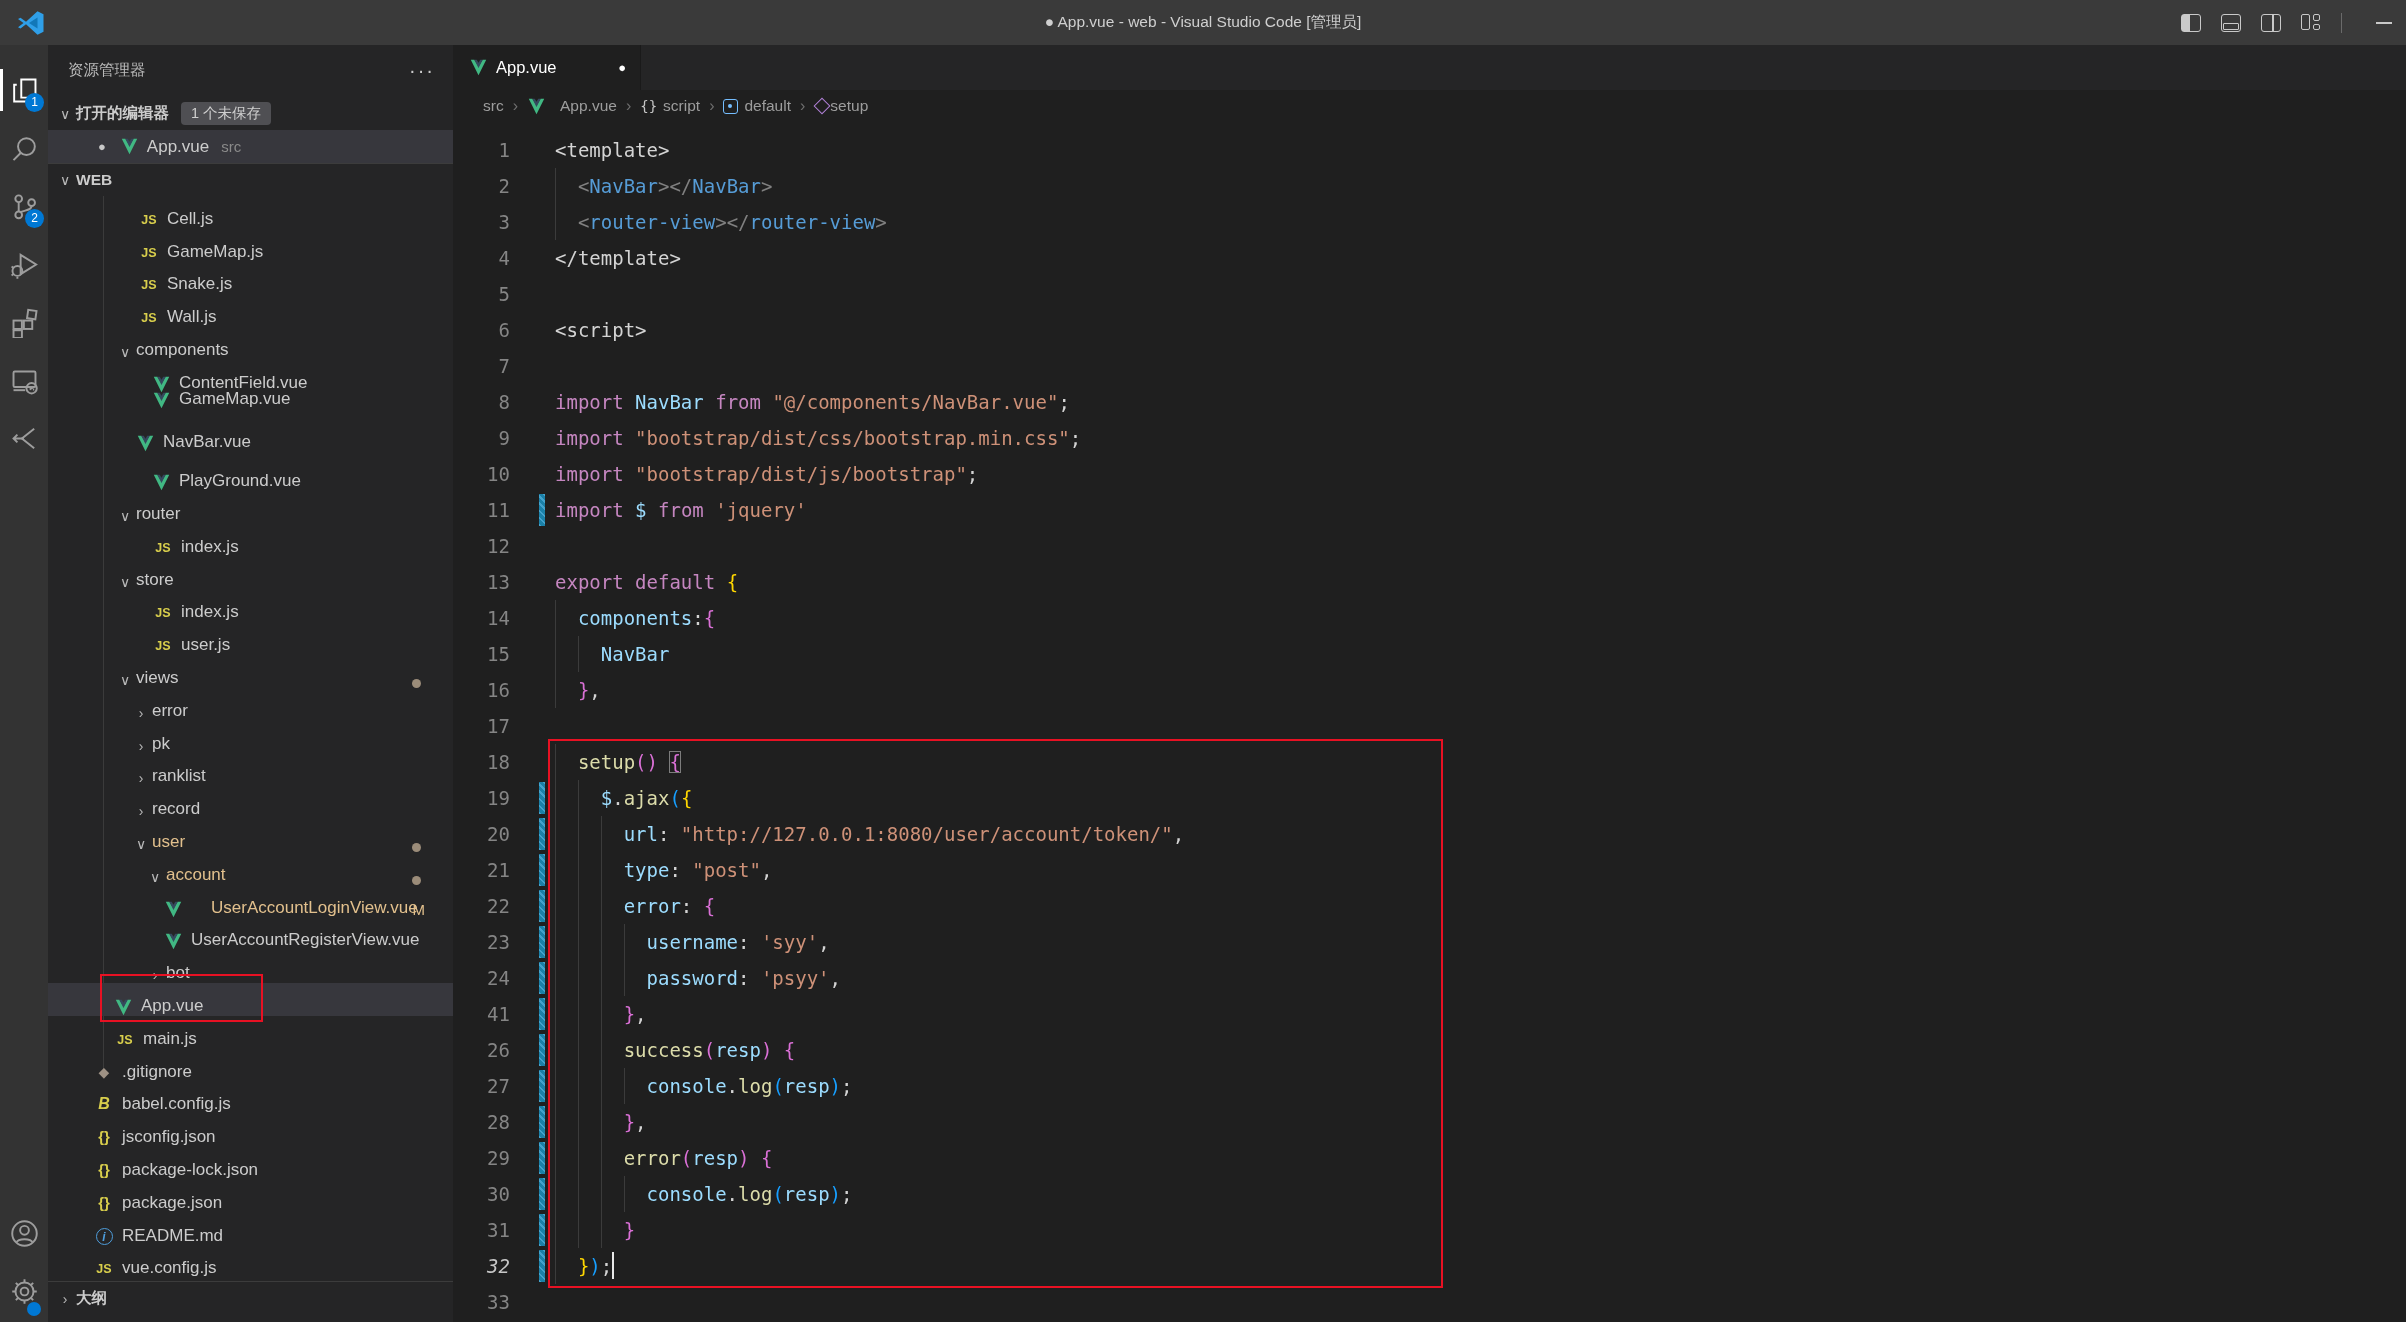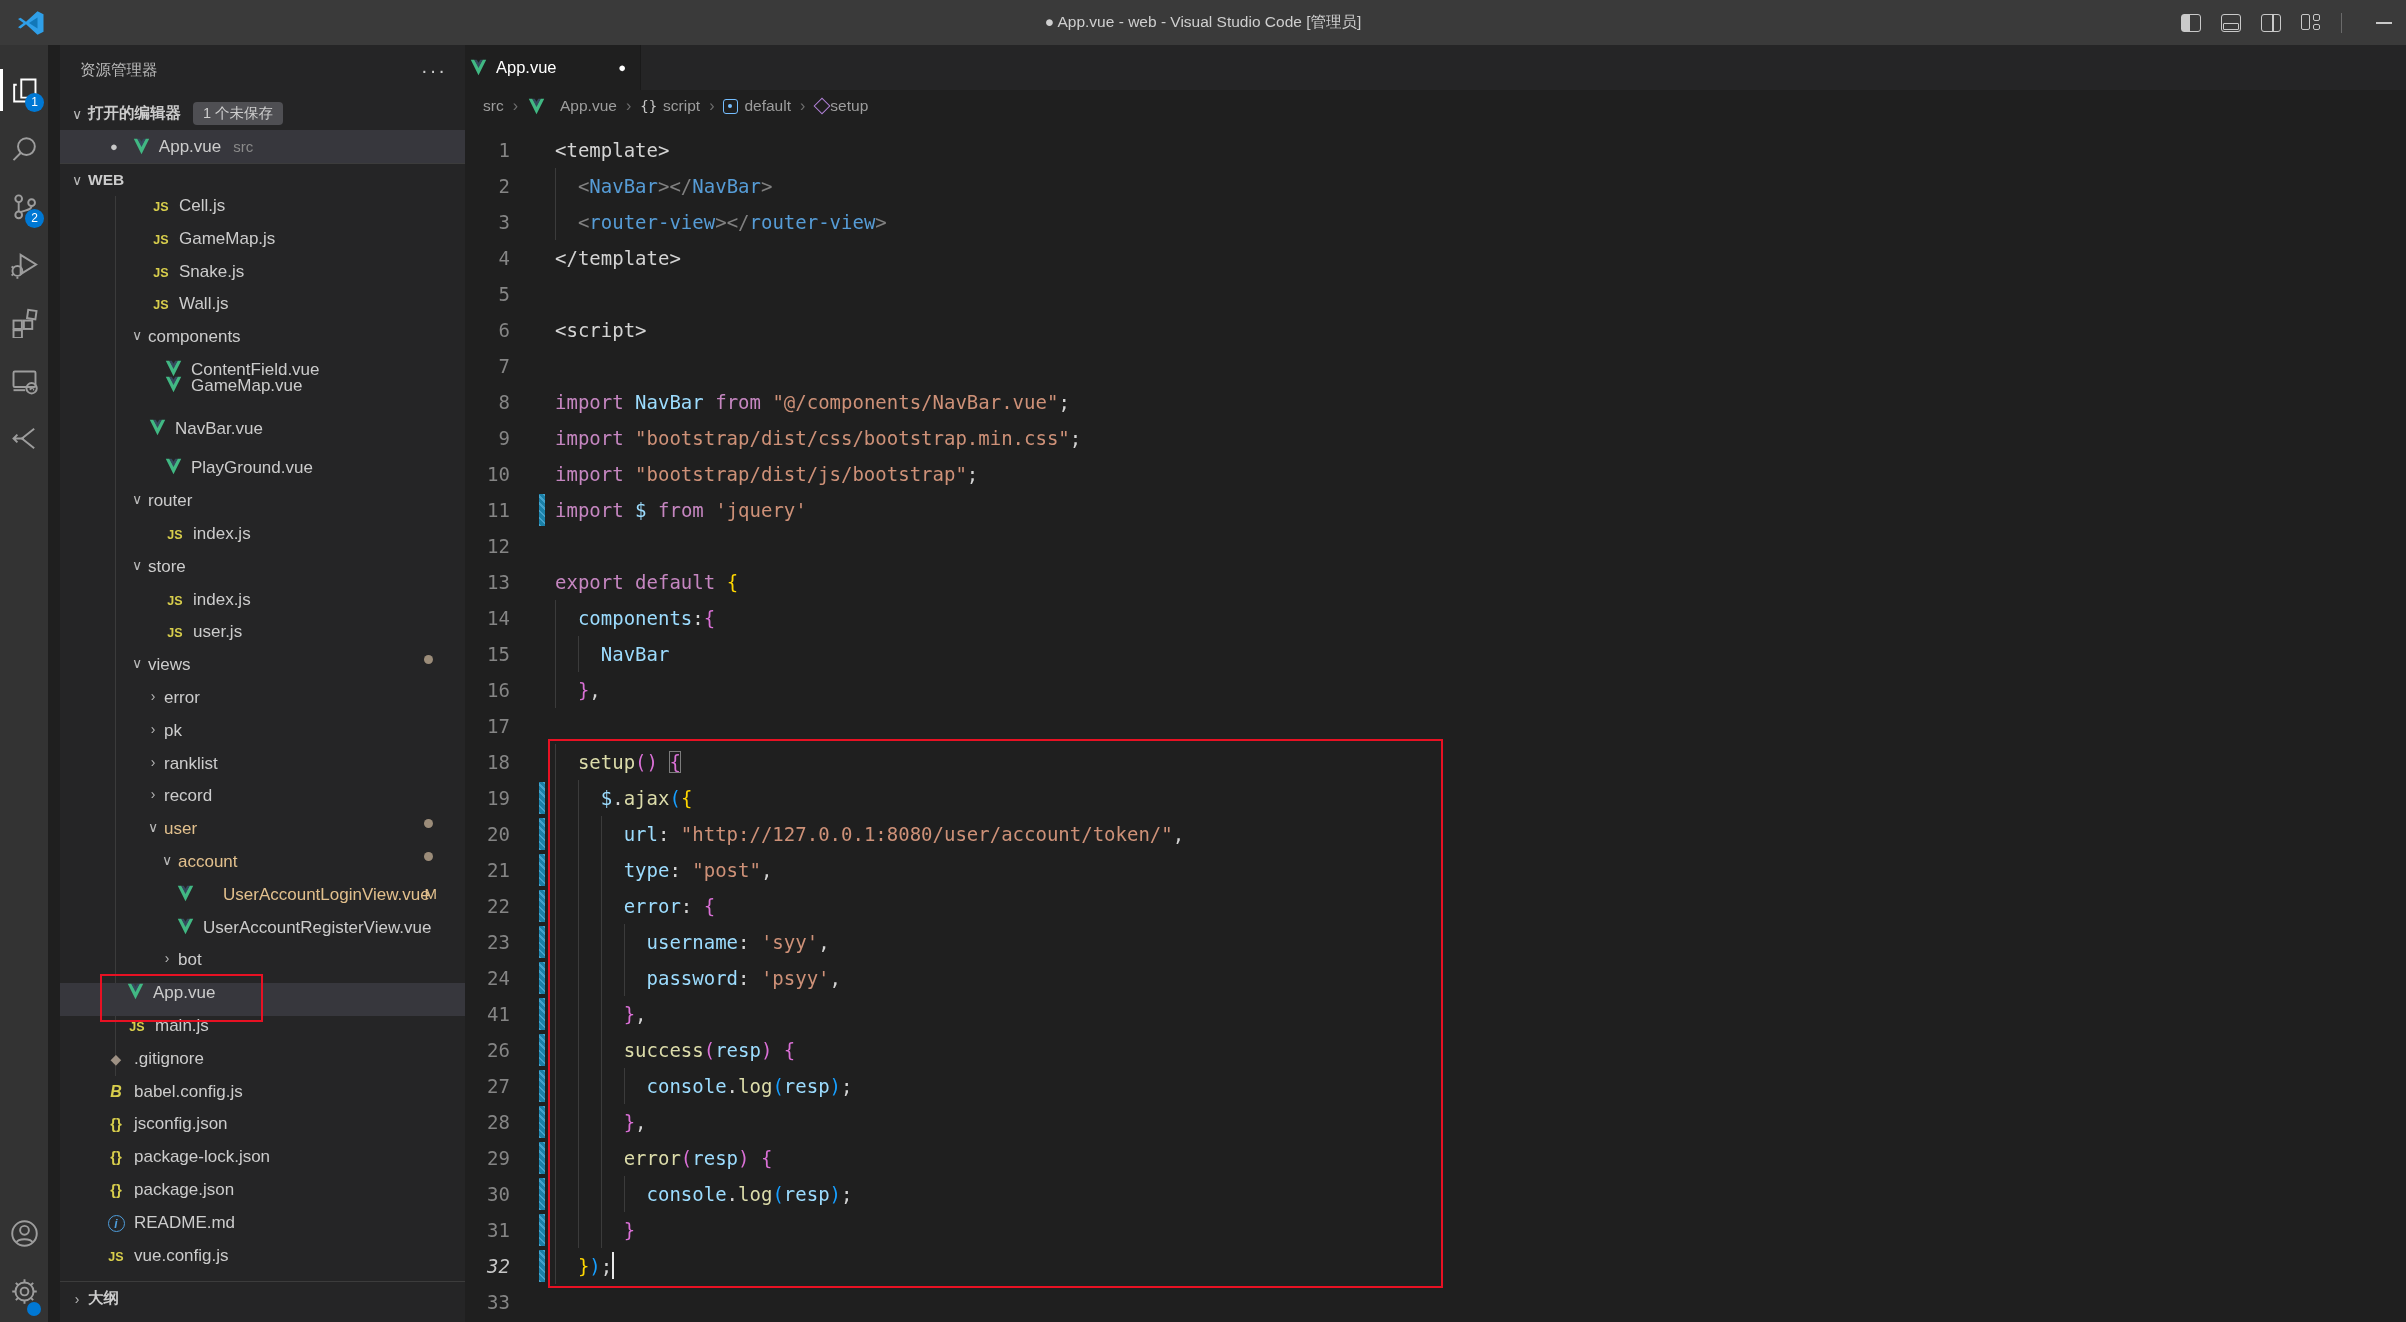--- a/index.html
+++ b/index.html
@@ -33,37 +33,37 @@
   .act-item svg { stroke:#9d9d9d; fill:none; stroke-width:1.5; width:31px; height:31px; }
   .act-item.active svg { stroke:#ffffff; }
   .act-item.active::before { content:""; position:absolute; left:0; top:8px; bottom:8px; width:3px; background:#ffffff; }
   .act-badge { position:absolute; right:4px; bottom:7px; min-width:19px; height:19px; border-radius:10px;
                background:#0078d4; color:#fff; font-size:12px; line-height:19px; text-align:center; padding:0 3px; }
   .act-badge.dotonly { min-width:14px; height:14px; right:7px; bottom:4px; }
   #act-bottom { margin-top:auto; padding-bottom:2px; }
 
   
   #sidebar { position:absolute; left:48px; top:45px; width:405px; bottom:0;
-             background:#252526; z-index:3; font-size:17px;margin-left:12px; }
+             background:#252526; z-index:3; font-size:17px; }
   #sb-title-row { position:absolute; left:0; top:0; width:100%; height:50px;
                   display:flex; align-items:center; padding:0 18px 0 20px; color:#bbbbbb; font-size:15.5px; }
   #sb-actions { margin-left:auto; font-size:20px; letter-spacing:2px; color:#cccccc; cursor:pointer; }
   .sb-row { position:absolute; left:0; width:100%; display:flex; align-items:center; }
   .sb-section-label { font-weight:bold; font-size:15.5px; color:#cccccc; }
   .chev { display:inline-block; width:22px; text-align:center; color:#b8b8b8; font-size:14px; flex:0 0 22px; }
   #oe-header { top:52px; height:33px; padding-left:6px; }
   .oe-badge { margin-left:12px; background:#4f4f53; color:#cfcfcf; font-size:14.5px; font-weight:normal;
               padding:2px 10px; border-radius:4px; }
   #oe-item { top:85px; height:33px; background:#37373d; padding-left:50px; cursor:pointer; }
   .mod-dot { color:#c8c8c8; font-size:13px; margin-right:14px; }
   .vue-ic { width:19px; height:17px; margin-right:8px; flex:0 0 auto; }
   .oe-suffix { color:#8a8a8a; font-size:15px; margin-left:12px; }
   #web-header { top:118px; height:33px; padding-left:6px; border-top:1px solid #3c3c3c; cursor:pointer; }
   #tree { position:absolute; left:0; top:151px; width:100%; }
-  .tree-row { position:absolute; left:0; width:100%; height:32.8px; display:flex; align-items:flex-start; cursor:pointer; }
+  .tree-row { position:absolute; left:0; width:100%; height:32.8px; display:flex; align-items:flex-end; cursor:pointer; }
   .tree-row.selected { background:#37373d; }
   .tree-label { color:#cccccc; white-space:nowrap; }
   .tree-row.modified .tree-label { color:#e2c08d; }
   .file-ic { width:22px; flex:0 0 22px; text-align:center; margin-right:7px; }
   .ic-js { color:#d8ce4c; font-weight:bold; font-size:12.5px; font-style:normal; }
   .ic-json { color:#d8ce4c; font-weight:bold; font-size:15px; }
   .ic-git { color:#9e9184; font-size:14px; }
   .ic-babel { color:#d8ce4c; font-weight:bold; font-style:italic; font-size:16px; }
   .ic-info { display:inline-block; width:17px; height:17px; border:1.5px solid #4e9ddb; border-radius:50%;
              color:#4e9ddb; font-size:12px; line-height:16px; text-align:center; font-style:italic; font-weight:bold; }

